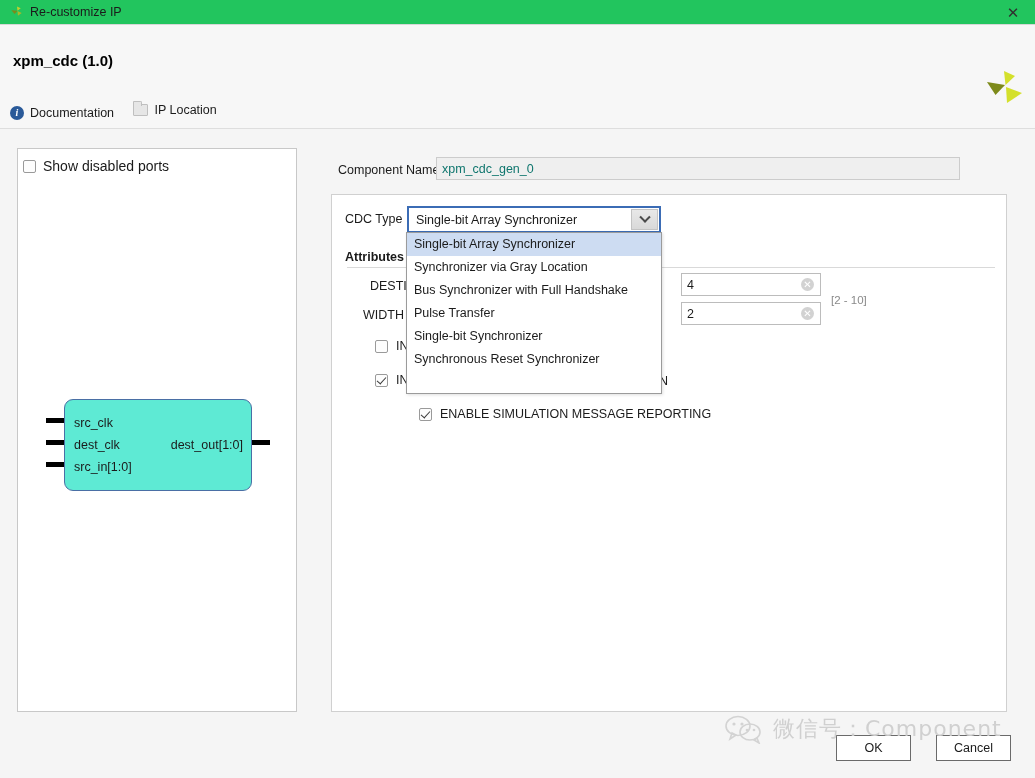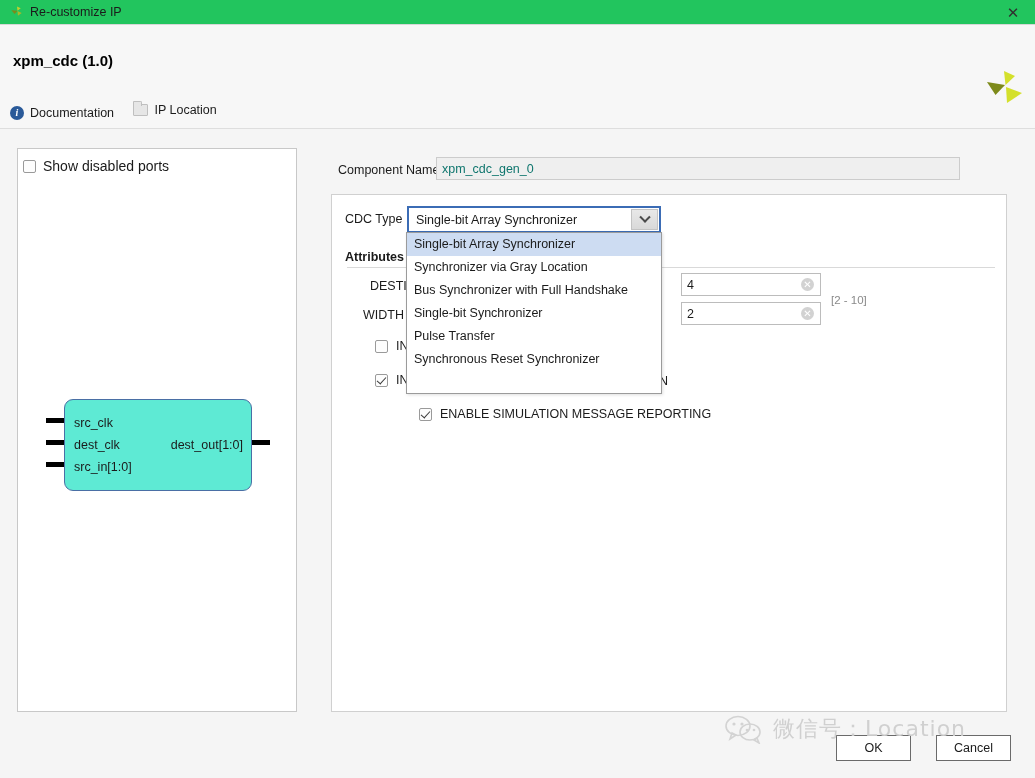--- a/index.html
+++ b/index.html
@@ -287,35 +287,35 @@
     <label class="cbrow" style="left:43px; top:212px;margin-left:44px;">
       <span class="cb checked"></span>
       <span>ENABLE SIMULATION MESSAGE REPORTING</span>
     </label>
   </div>
 
   <div class="dropdown">
     <div class="dd-item sel">Single-bit Array Synchronizer</div>
     <div class="dd-item">Synchronizer via Gray Location</div>
     <div class="dd-item">Bus Synchronizer with Full Handshake</div>
+    <div class="dd-item">Pulse Transfer</div>
     <div class="dd-item">Single-bit Synchronizer</div>
-    <div class="dd-item">Pulse Transfer</div>
     <div class="dd-item">Synchronous Reset Synchronizer</div>
   </div>
 
   <div class="watermark">
     <svg width="40" height="30" viewBox="0 0 40 30">
       <ellipse cx="14" cy="12" rx="12" ry="9.5" fill="none" stroke="#d2d2d2" stroke-width="1.6"></ellipse>
       <polygon points="8,19 6,25 12,21" fill="none" stroke="#d2d2d2" stroke-width="1.6"></polygon>
       <circle cx="10" cy="10" r="1.6" fill="#d2d2d2"></circle>
       <circle cx="18" cy="10" r="1.6" fill="#d2d2d2"></circle>
       <ellipse cx="26" cy="18" rx="10" ry="8" fill="none" stroke="#d2d2d2" stroke-width="1.6"></ellipse>
       <polygon points="33,24 35,29 30,26" fill="none" stroke="#d2d2d2" stroke-width="1.6"></polygon>
       <circle cx="23" cy="16" r="1.3" fill="#d2d2d2"></circle>
       <circle cx="30" cy="16" r="1.3" fill="#d2d2d2"></circle>
     </svg>
-    <span class="wm-text">微信号：Location</span>
+    <span class="wm-text">微信号：Component</span>
   </div>
 
   <div class="btn" id="btn-ok">OK</div>
   <div class="btn" id="btn-cancel">Cancel</div>
 
 </div>
 
 </body></html>

